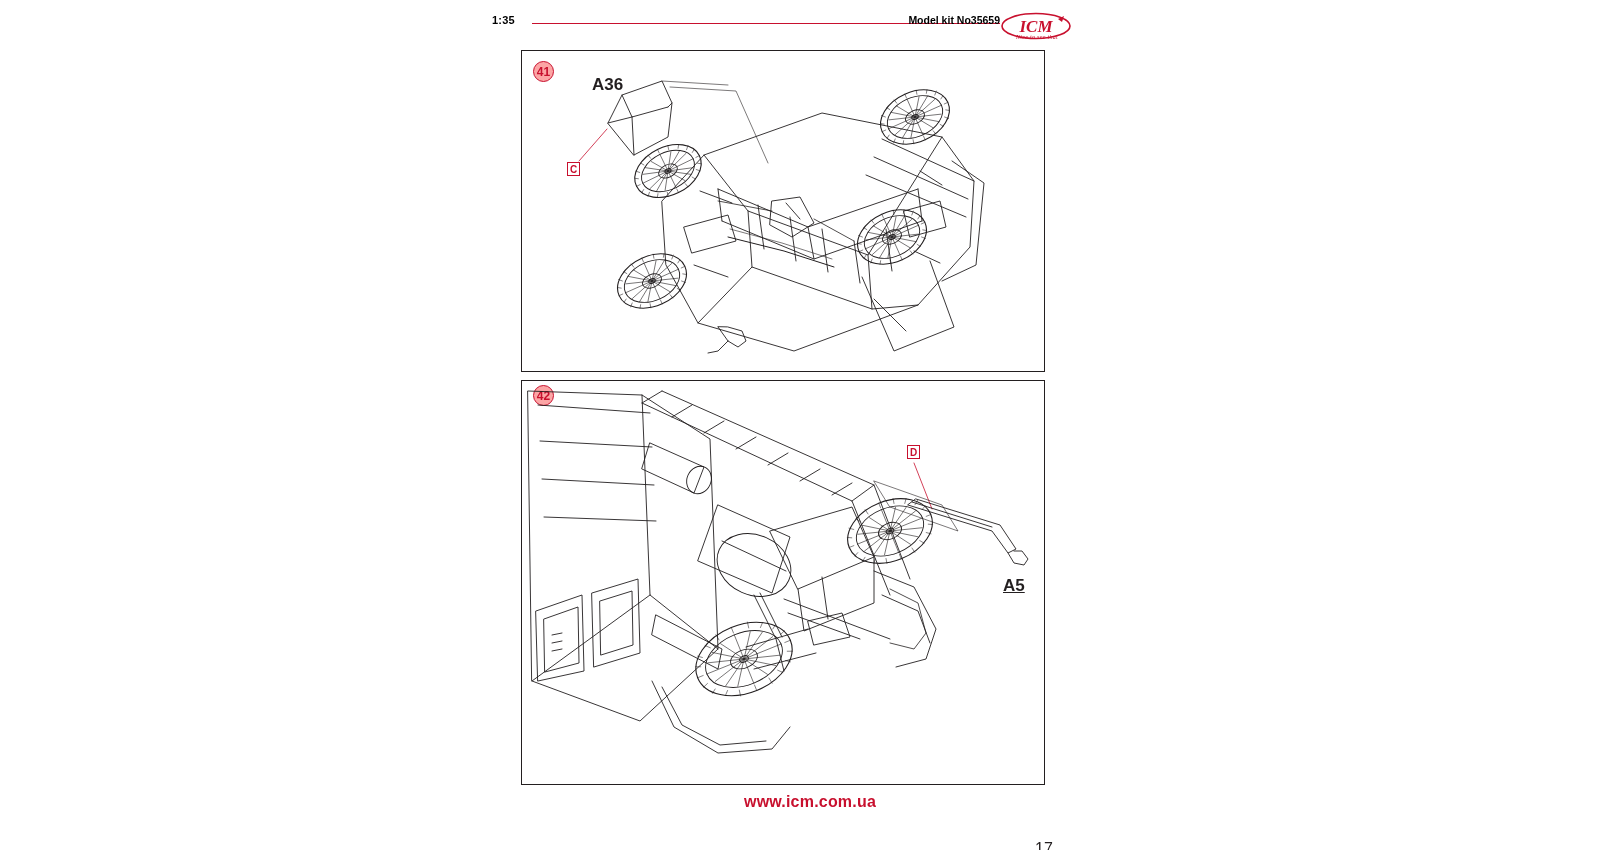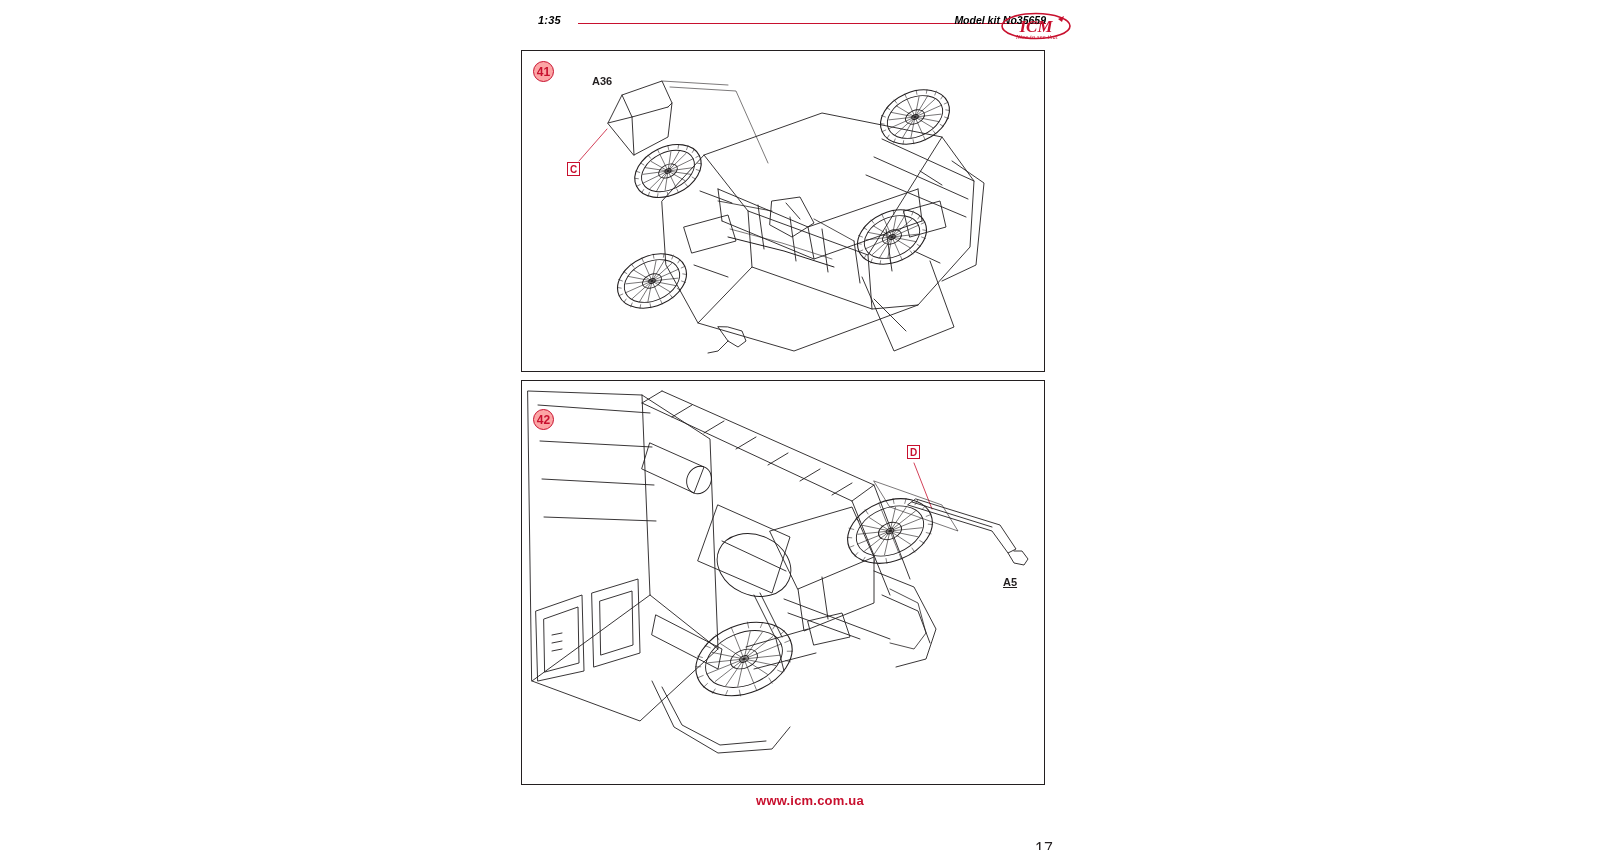--- a/index.html
+++ b/index.html
@@ -19,25 +19,24 @@
   .page {
     position: absolute;
     left: 0; top: 0;
     width: 1620px;
     height: 850px;
   }
 
   
   .header {
     position: absolute;
-    left: 538px;
+    left: 492px;
     top: 14px;
     width: 550px;
     height: 24px;
-    font-style: italic;
   }
   .scale-label {
     position: absolute;
     left: 0;
     top: 0;
     font-size: 11px;
     font-weight: bold;
     letter-spacing: 0.2px;
   }
   .header-rule {
@@ -98,25 +97,25 @@
     color: #c8102e;
     font-size: 12px;
     font-weight: bold;
     display: flex;
     align-items: center;
     justify-content: center;
     background: #fca5a5;
     box-sizing: border-box;
   }
   #badge-41 { left: 11px; top: 10px; }
-  #badge-42 { left: 11px; top: 28px; }
+  #badge-42 { left: 11px; top: 4px; }
 
   .part-label {
     position: absolute;
-    font-size: 11px;
+    font-size: 17px;
     font-weight: bold;
     color: #231f20;
     white-space: nowrap;
   }
   .letter-box {
     position: absolute;
     border: 1px solid #c8102e;
     color: #c8102e;
     font-size: 10px;
     font-weight: bold;
@@ -131,21 +130,21 @@
 
   .art { position: absolute; left: 0; top: 0; }
 
   
   .footer-url {
     position: absolute;
     left: 0;
     top: 793px;
     width: 1620px;
     text-align: center;
-    font-size: 13px;
+    font-size: 16px;
     font-weight: bold;
     color: #c8102e;
     letter-spacing: 0.2px;
   }
   .page-number {
     position: absolute;
     left: 1035px;
     top: 792px;
     font-size: 16px;
     color: #231f20;

